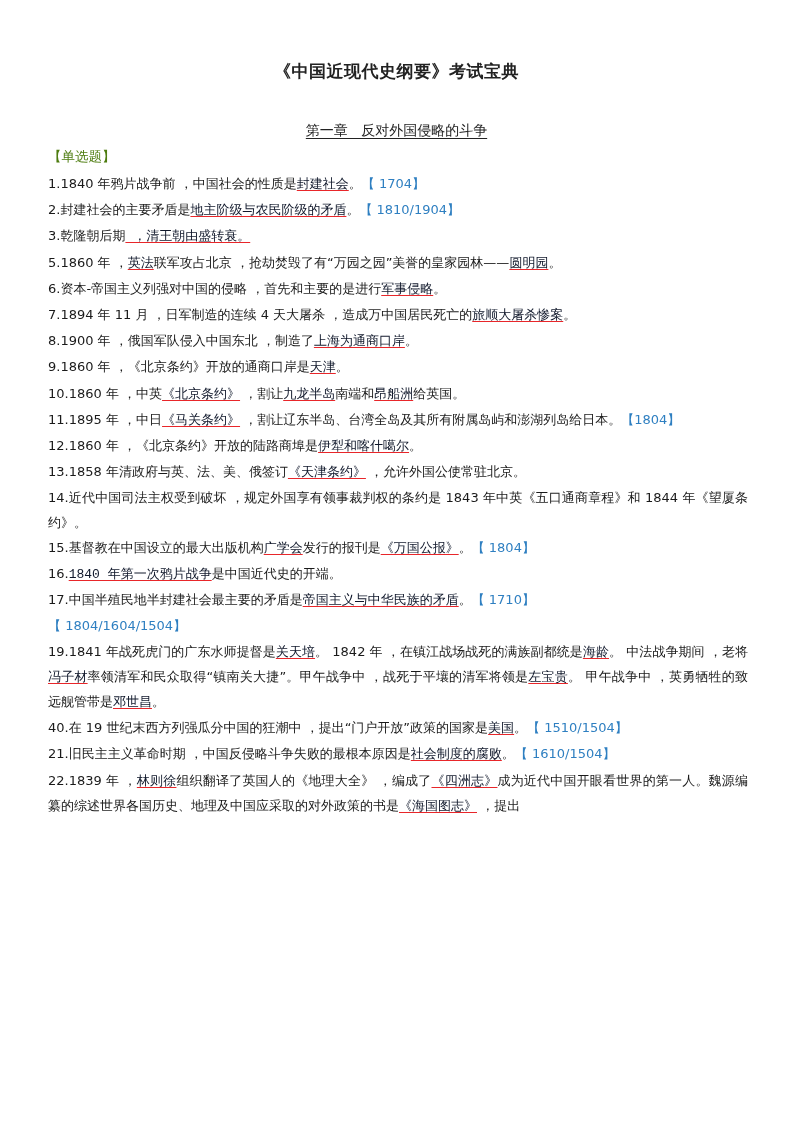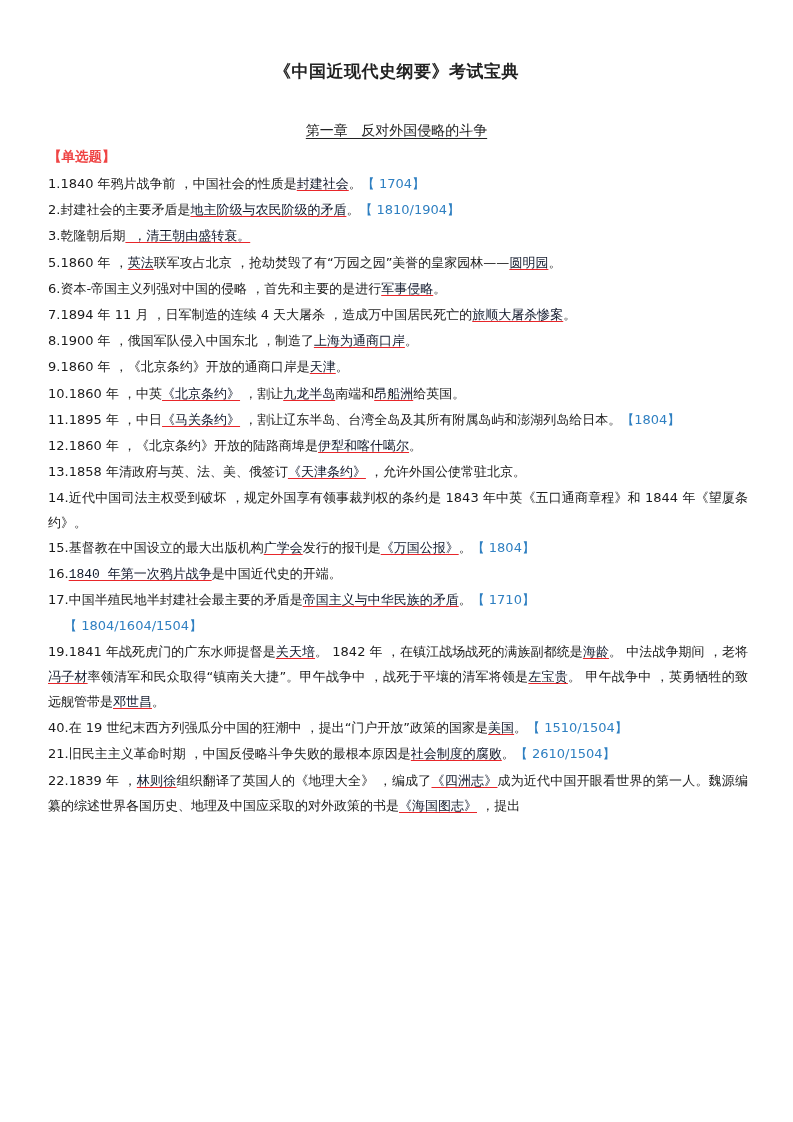--- a/index.html
+++ b/index.html
@@ -4,21 +4,21 @@
 <style>
   html, body { margin: 0; padding: 0; background: #ffffff; }
   body { width: 793px; height: 1122px; position: relative; overflow: hidden;
          font-family: "DejaVu Sans", "Liberation Sans", sans-serif; color: #1a1a1a; }
   .page { position: absolute; left: 0; top: 0; width: 793px; height: 1122px; }
   .doc-title { position: absolute; top: 60px; left: 0; width: 793px; text-align: center;
                font-size: 17px; font-weight: bold; color: #222; letter-spacing: 0.5px; }
   .chapter { position: absolute; top: 120px; left: 0; width: 793px; text-align: center; }
   .chapter span { font-size: 14px; font-weight: normal; text-decoration: underline;
                   text-underline-offset: 3px; color: #222; white-space: pre; }
-  .section { position: absolute; top: 148px; left: 48px; font-size: 13.5px; font-weight: bold; color: #ef4444; }
+  .section { position: absolute; top: 148px; left: 48px; font-size: 13.5px; font-weight: normal; color: #4d7c0f; }
   .content { position: absolute; top: 172px; left: 48px; width: 700px; font-size: 13px; line-height: 24.2px; }
   .q { margin: 0; padding: 0; text-align: justify; }
   .q + .q { margin-top: 1px; }
   .ans { color: #0f172a; text-decoration: underline; text-decoration-color: #e8262a; text-underline-offset: 2px; font-family: Liberation Mono, monospace; }
   .tag { color: #2e7fc1; }
 </style>
 </head>
 <body>
 
 <div class="page">
@@ -38,19 +38,19 @@
       <p class="q"><span>8.</span><span>1900 年 ，俄国军队侵入中国东北 ，制造了</span><span class="ans">上海为通商口岸</span><span>。</span></p>
       <p class="q"><span>9.</span><span>1860 年 ，《北京条约》开放的通商口岸是</span><span class="ans">天津</span><span>。</span></p>
       <p class="q"><span>10.</span><span>1860 年 ，中英</span><span class="ans">《北京条约》</span><span> ，割让</span><span class="ans">九龙半岛</span><span>南端和</span><span class="ans">昂船洲</span><span>给英国。</span></p>
       <p class="q"><span>11.</span><span>1895 年 ，中日</span><span class="ans">《马关条约》</span><span> ，割让辽东半岛、台湾全岛及其所有附属岛屿和澎湖列岛给日本。</span><span class="tag">【1804】</span></p>
       <p class="q"><span>12.</span><span>1860 年 ，《北京条约》开放的陆路商埠是</span><span class="ans">伊犁和喀什噶尔</span><span>。</span></p>
       <p class="q"><span>13.</span><span>1858 年清政府与英、法、美、俄签订</span><span class="ans">《天津条约》</span><span> ，允许外国公使常驻北京。</span></p>
       <p class="q"><span>14.</span><span>近代中国司法主权受到破坏 ，规定外国享有领事裁判权的条约是 1843 年中英《五口通商章程》和 1844 年《望厦条约》。</span></p>
       <p class="q"><span>15.</span><span>基督教在中国设立的最大出版机构</span><span class="ans">广学会</span><span>发行的报刊是</span><span class="ans">《万国公报》</span><span>。</span><span class="tag">【 1804】</span></p>
       <p class="q"><span>16.</span><span></span><span class="ans">1840 年第一次鸦片战争</span><span>是中国近代史的开端。</span></p>
       <p class="q"><span>17.</span><span>中国半殖民地半封建社会最主要的矛盾是</span><span class="ans">帝国主义与中华民族的矛盾</span><span>。</span><span class="tag">【 1710】</span></p>
-      <p class="q"><span class="tag" style="margin-left: 16px;">【 1804/1604/1504】</span></p>
+      <p class="q"><span class="tag" style="margin-left: 0px;">【 1804/1604/1504】</span></p>
       <p class="q"><span>19.</span><span>1841 年战死虎门的广东水师提督是</span><span class="ans">关天培</span><span>。  1842 年 ，在镇江战场战死的满族副都统是</span><span class="ans">海龄</span><span>。  中法战争期间 ，老将</span><span class="ans">冯子材</span><span>率领清军和民众取得“镇南关大捷”。甲午战争中 ，战死于平壤的清军将领是</span><span class="ans">左宝贵</span><span>。  甲午战争中 ，英勇牺牲的致远舰管带是</span><span class="ans">邓世昌</span><span>。</span></p>
       <p class="q"><span>40.</span><span>在 19 世纪末西方列强瓜分中国的狂潮中 ，提出“门户开放”政策的国家是</span><span class="ans">美国</span><span>。</span><span class="tag">【 1510/1504】</span></p>
-      <p class="q"><span>21.</span><span>旧民主主义革命时期 ，中国反侵略斗争失败的最根本原因是</span><span class="ans">社会制度的腐败</span><span>。</span><span class="tag">【 2610/1504】</span></p>
+      <p class="q"><span>21.</span><span>旧民主主义革命时期 ，中国反侵略斗争失败的最根本原因是</span><span class="ans">社会制度的腐败</span><span>。</span><span class="tag">【 1610/1504】</span></p>
       <p class="q"><span>22.</span><span>1839 年 ，</span><span class="ans">林则徐</span><span>组织翻译了英国人的《地理大全》  ，编成了</span><span class="ans">《四洲志》</span><span>成为近代中国开眼看世界的第一人。魏源编纂的综述世界各国历史、地理及中国应采取的对外政策的书是</span><span class="ans">《海国图志》</span><span> ，提出</span></p>
     </div>
 </div>
 
 </body></html>

